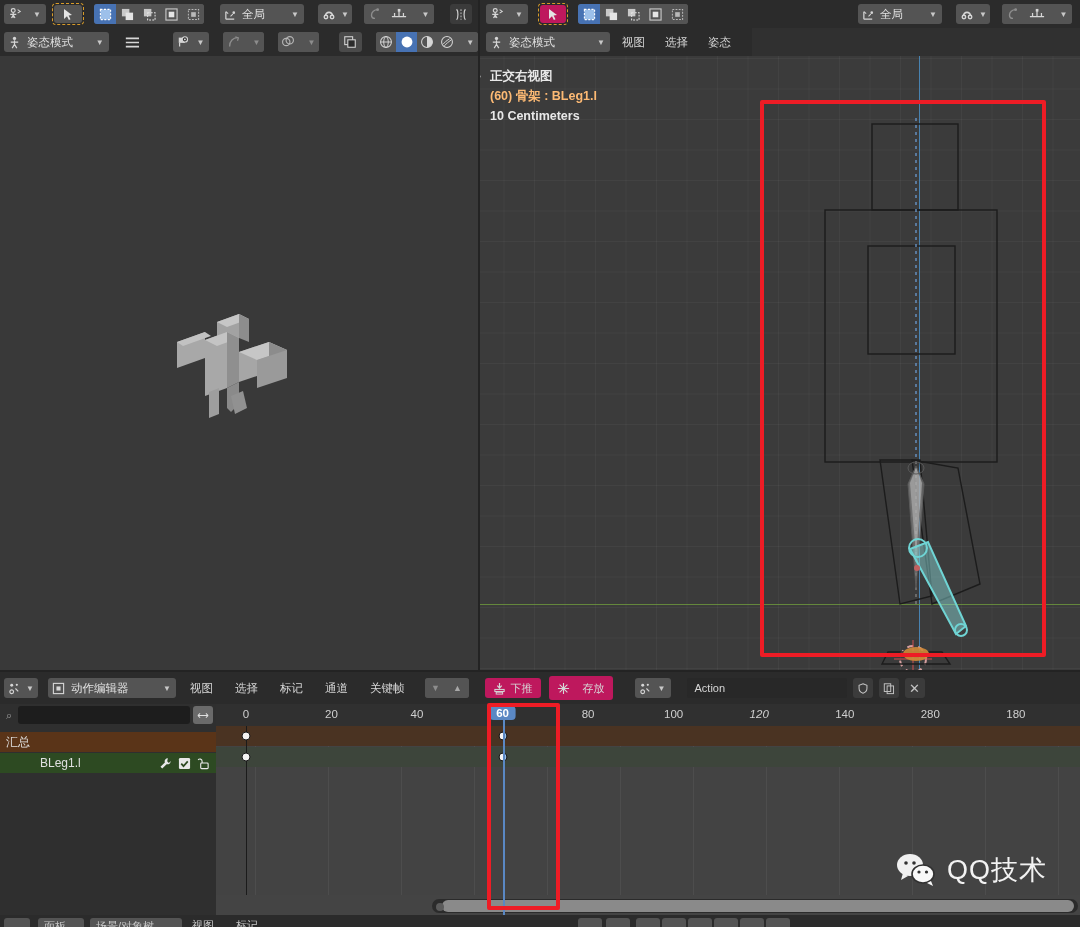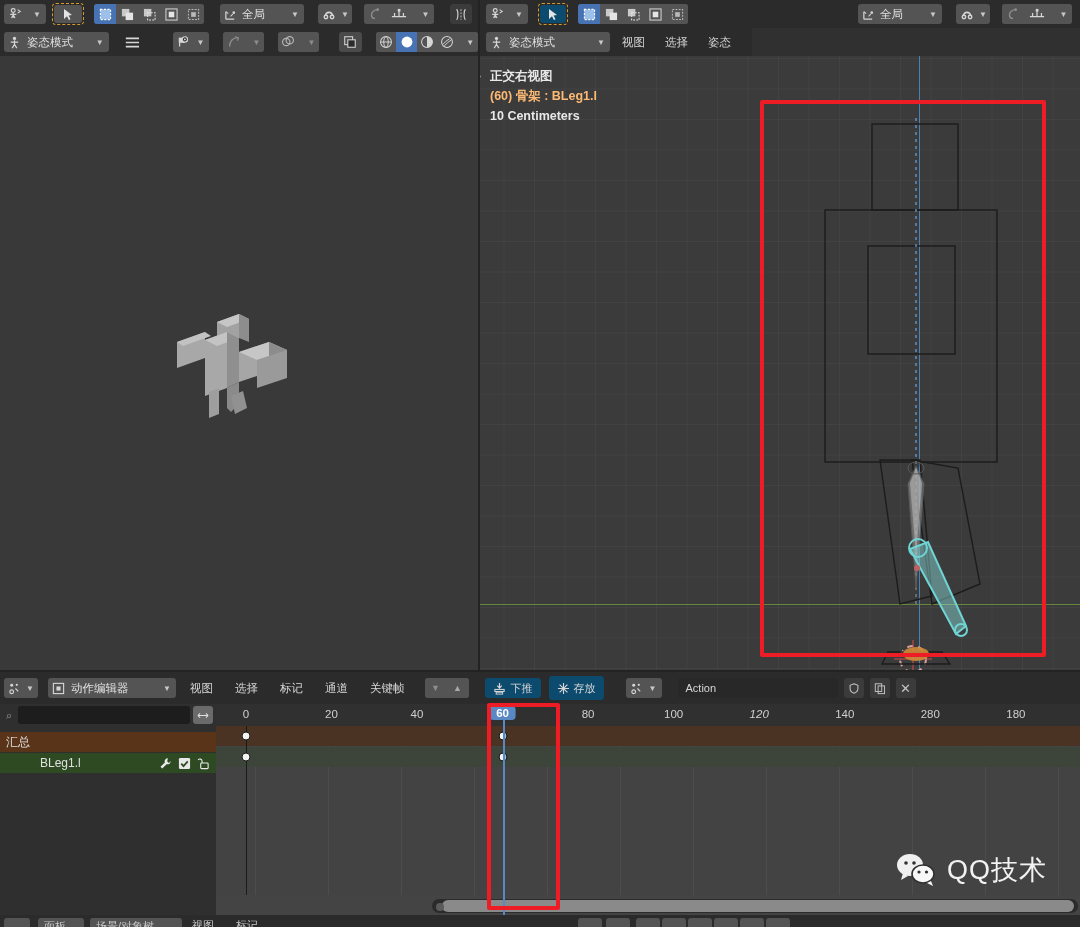--- a/index.html
+++ b/index.html
@@ -13,21 +13,21 @@
 
   
   .hdr {
     position: absolute;
     background: #2b2b2b;
     display: flex; align-items: center;
     height: 28px;
   }
   .btn {
     height: 20px; min-width: 20px;
-    background: #0c4a6e;
+    background: #be185d;
     border-radius: 3px;
     display: flex; align-items: center; justify-content: center;
     color: #d6d6d6; font-size: 11px;
     padding: 0 4px;
   }
   .btn.flat { background: #3b3b3b; }
   .btn.dark { background: #282828; }
   .grp { display: flex; align-items: center; background: #545454; border-radius: 3px; overflow: hidden; height: 20px; }
   .grp > .seg { width: 22px; height: 20px; display:flex; align-items:center; justify-content:center; background:#545454; }
   .grp > .seg.on { background: #4772b3; }
@@ -572,21 +572,21 @@
           <span class="ico">
             <svg width="13" height="13" viewBox="0 0 14 14">
                 <path d="M7 1v5M4.6 4L7 6.6 9.4 4" stroke="#d6d6d6" stroke-width="1.3" fill="none"></path>
                 <rect x="2" y="8" width="10" height="2.2" fill="none" stroke="#d6d6d6" stroke-width="1.1"></rect>
                 <rect x="3.4" y="11" width="7" height="2" fill="none" stroke="#d6d6d6" stroke-width="1"></rect>
               </svg>
           </span>
           <span>下推</span>
         </div>
 
-        <div class="btn" style="gap:4px; padding:12px 8px; margin-left:2px;">
+        <div class="btn" style="gap:13px; padding:12px 8px; margin-left:2px;">
           <span class="ico">
             <svg width="13" height="13" viewBox="0 0 14 14">
                 <path d="M7 1v12M1 7h12M2.8 2.8l8.4 8.4M11.2 2.8l-8.4 8.4" stroke="#d6d6d6" stroke-width="1.2"></path>
               </svg>
           </span>
           <span>存放</span>
         </div>
 
         <div class="dd" style="width:36px; margin-left:16px;">
           <span class="ico">

